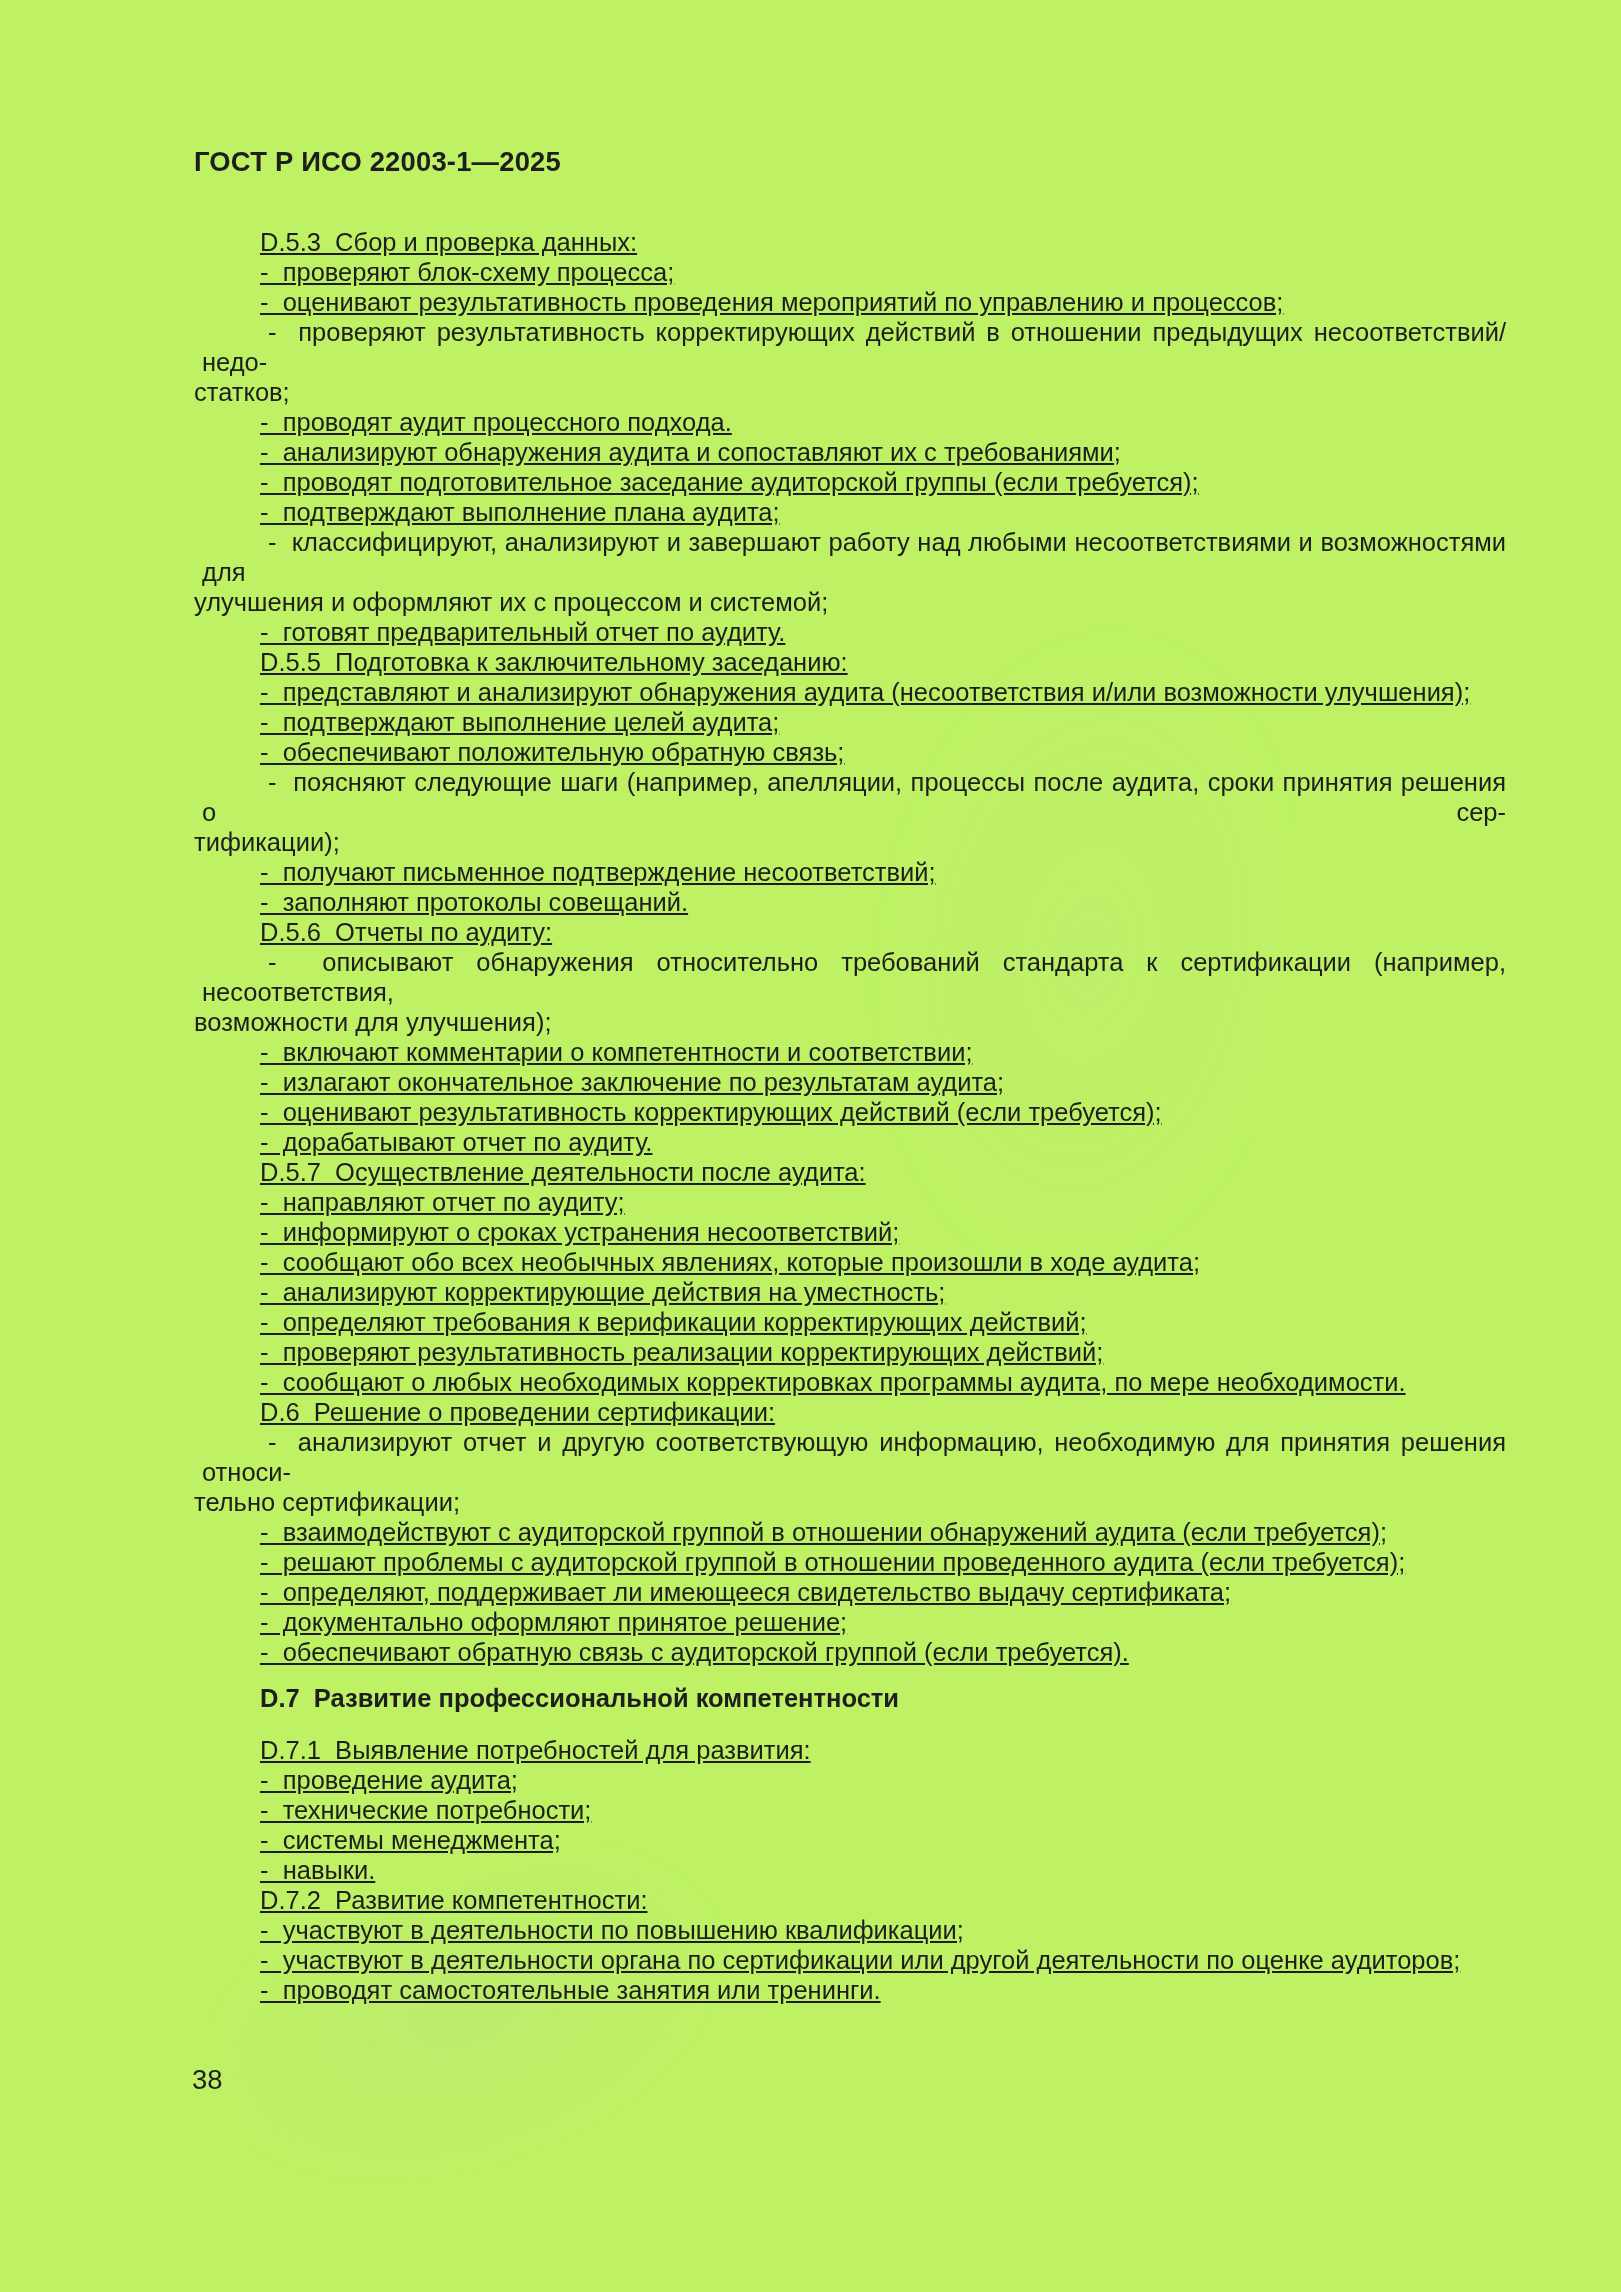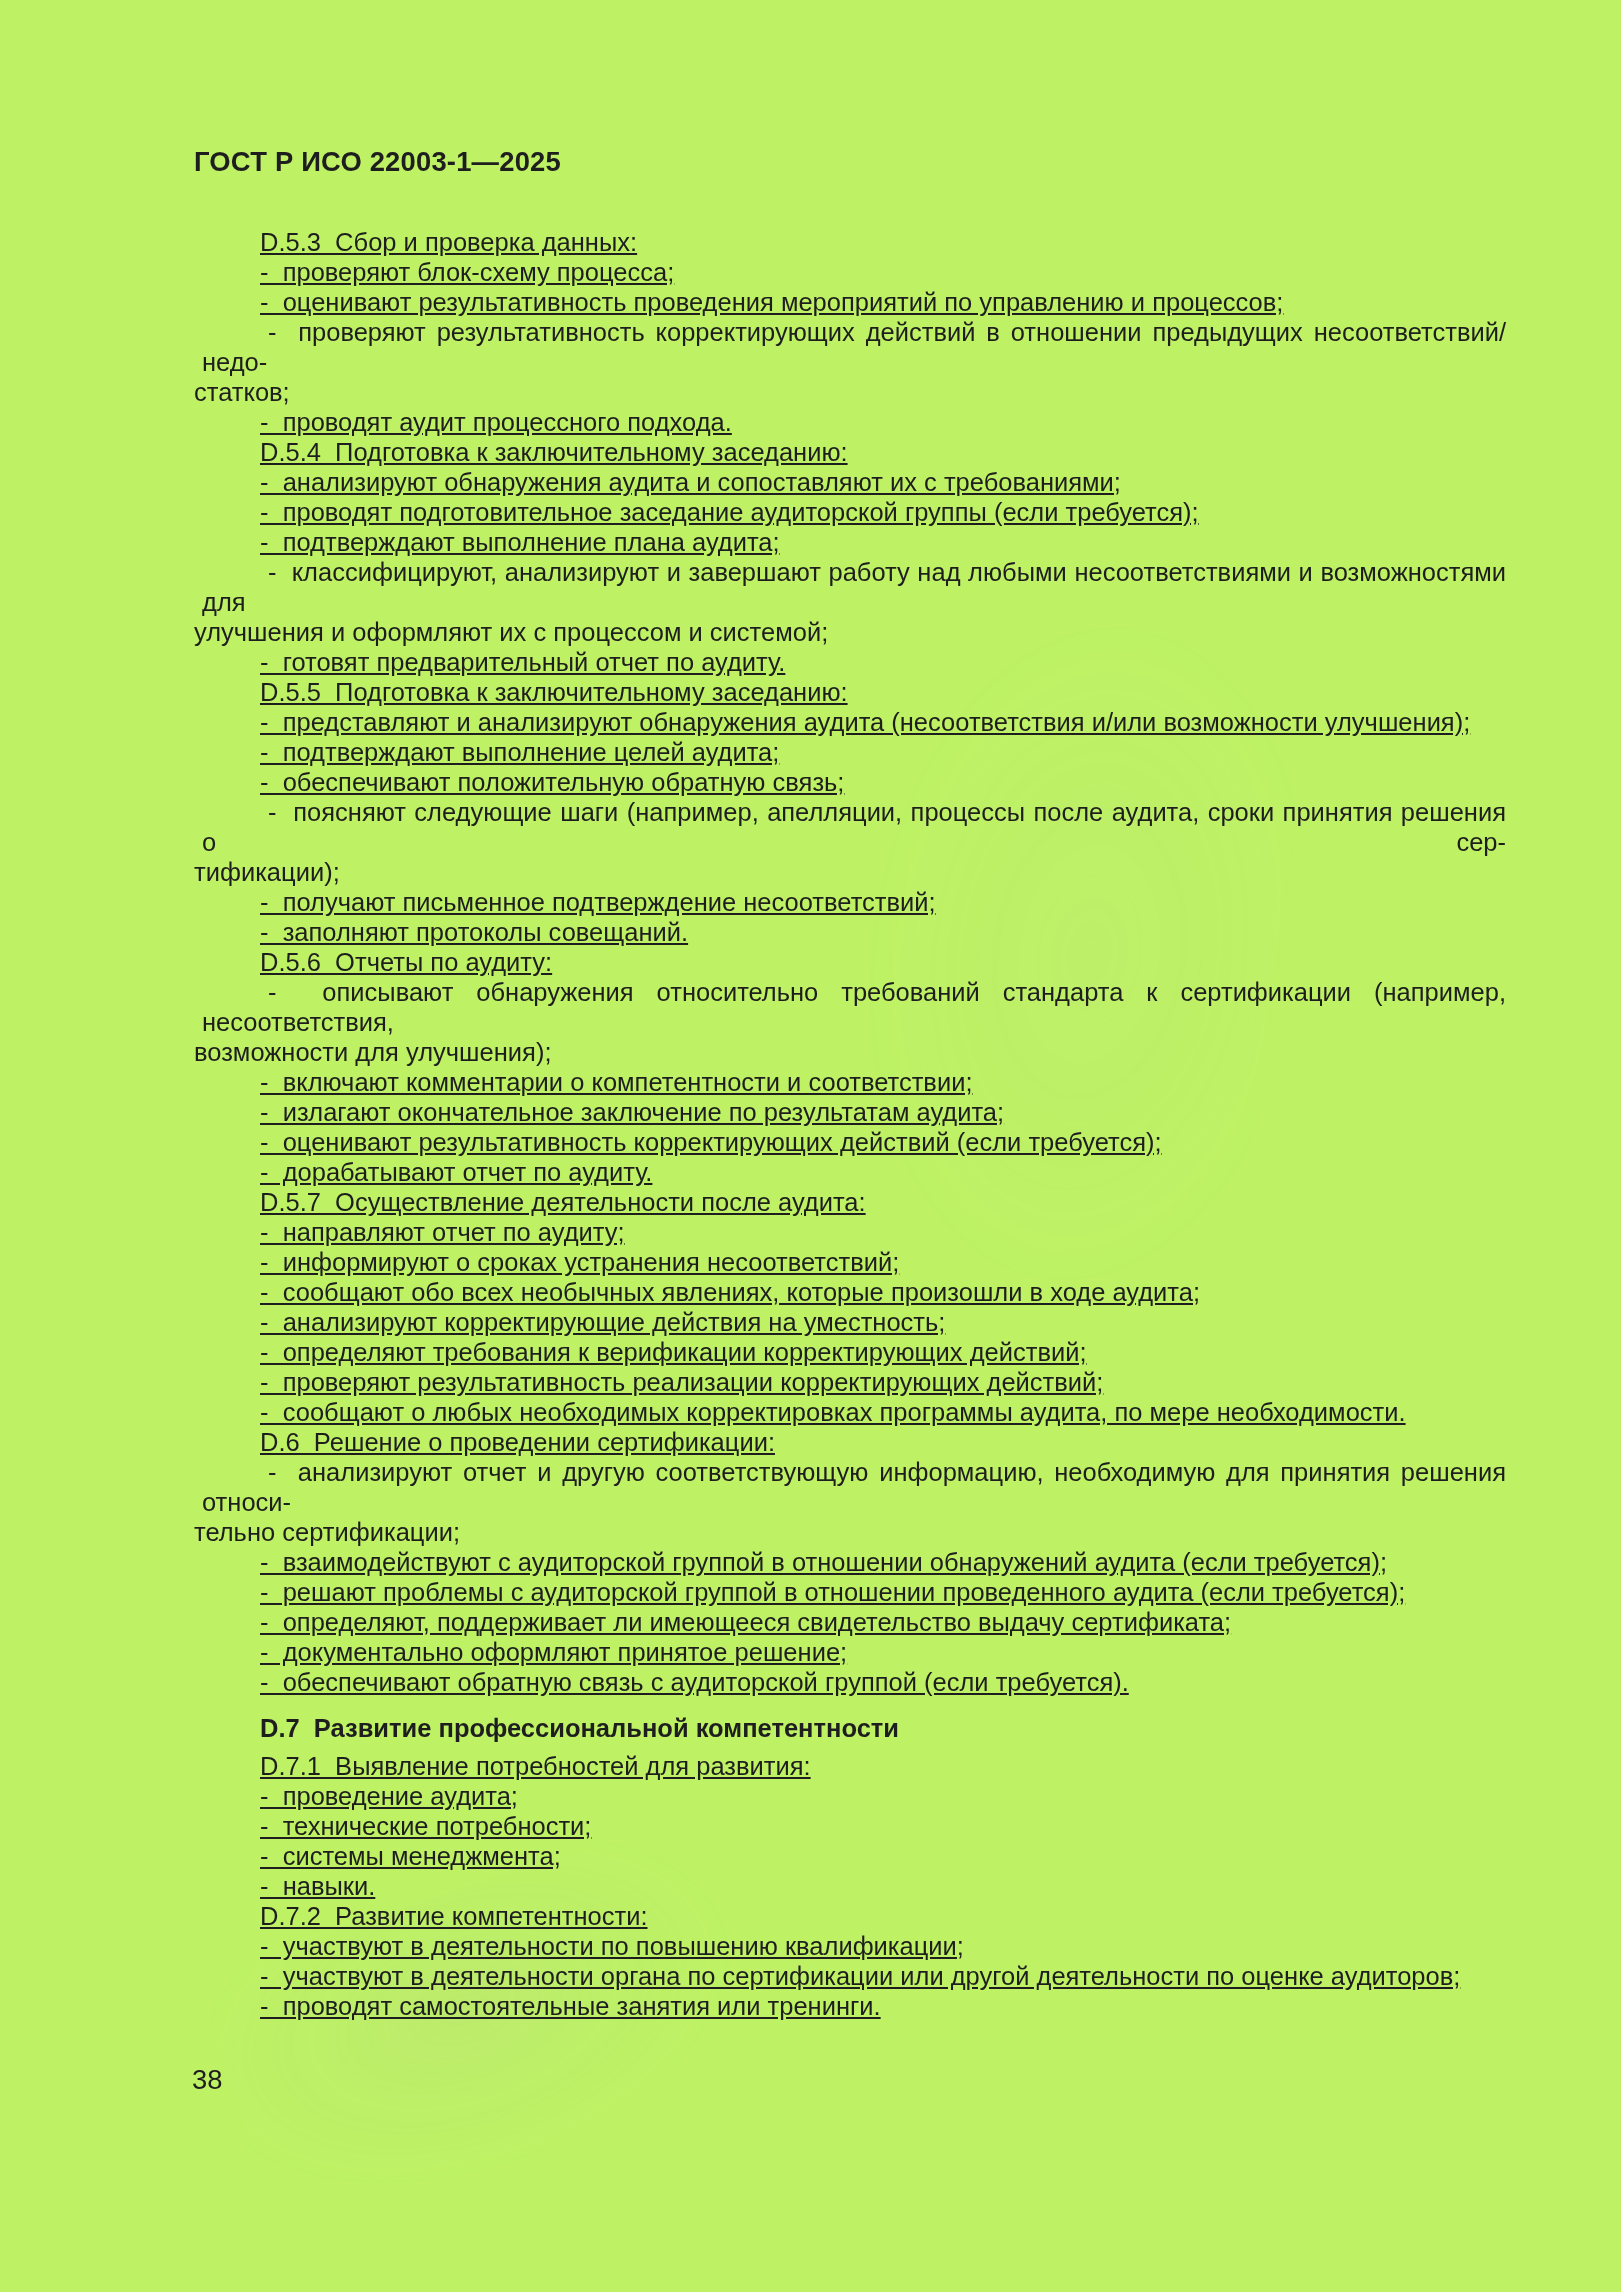--- a/index.html
+++ b/index.html
@@ -33,21 +33,21 @@
   }
   .line{white-space:nowrap;}
   .line.para{text-indent:66px;text-decoration:underline;}
   .line.cont{text-indent:0;}
   .line.para-j{
     text-indent:66px;white-space:normal;
     text-align:justify;text-align-last:justify;margin-left:8px;
   }
   .line.heading{
     text-indent:66px;font-weight:700;
-    margin-top:15.7px;margin-bottom:8px;
+    margin-top:15.7px;margin-bottom:22px;
   }
   .page-number{
     position:absolute;left:192px;top:2065px;
     font-size:27.4px;line-height:29px;
   }
 </style>
 </head>
 <body>
 
 <div class="page">
@@ -57,21 +57,20 @@
 
   <div class="page-header">ГОСТ Р ИСО 22003-1—2025</div>
 
   <div class="content">
       <div class="line para">D.5.3&nbsp;&nbsp;Сбор и проверка данных:</div>
       <div class="line para">-&nbsp;&nbsp;проверяют блок-схему процесса;</div>
       <div class="line para">-&nbsp;&nbsp;оценивают результативность проведения мероприятий по управлению и процессов;</div>
       <div class="line para-j">-&nbsp;&nbsp;проверяют результативность корректирующих действий в отношении предыдущих несоответствий/недо-</div>
       <div class="line cont">статков;</div>
       <div class="line para">-&nbsp;&nbsp;проводят аудит процессного подхода.</div>
-      <div class="line para">D.5.4&nbsp;&nbsp;Подготовка к заключительному заседанию:</div>
       <div class="line para">-&nbsp;&nbsp;анализируют обнаружения аудита и сопоставляют их с требованиями;</div>
       <div class="line para">-&nbsp;&nbsp;проводят подготовительное заседание аудиторской группы (если требуется);</div>
       <div class="line para">-&nbsp;&nbsp;подтверждают выполнение плана аудита;</div>
       <div class="line para-j">-&nbsp;&nbsp;классифицируют, анализируют и завершают работу над любыми несоответствиями и возможностями для</div>
       <div class="line cont">улучшения и оформляют их с процессом и системой;</div>
       <div class="line para">-&nbsp;&nbsp;готовят предварительный отчет по аудиту.</div>
       <div class="line para">D.5.5&nbsp;&nbsp;Подготовка к заключительному заседанию:</div>
       <div class="line para">-&nbsp;&nbsp;представляют и анализируют обнаружения аудита (несоответствия и/или возможности улучшения);</div>
       <div class="line para">-&nbsp;&nbsp;подтверждают выполнение целей аудита;</div>
       <div class="line para">-&nbsp;&nbsp;обеспечивают положительную обратную связь;</div>

